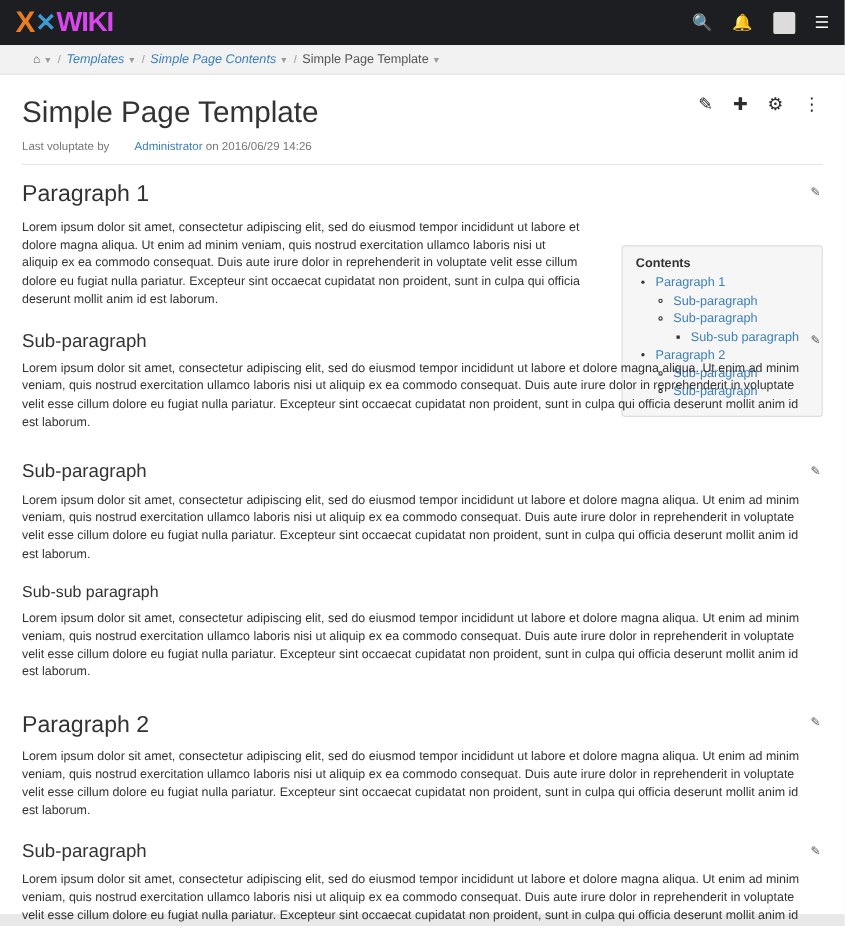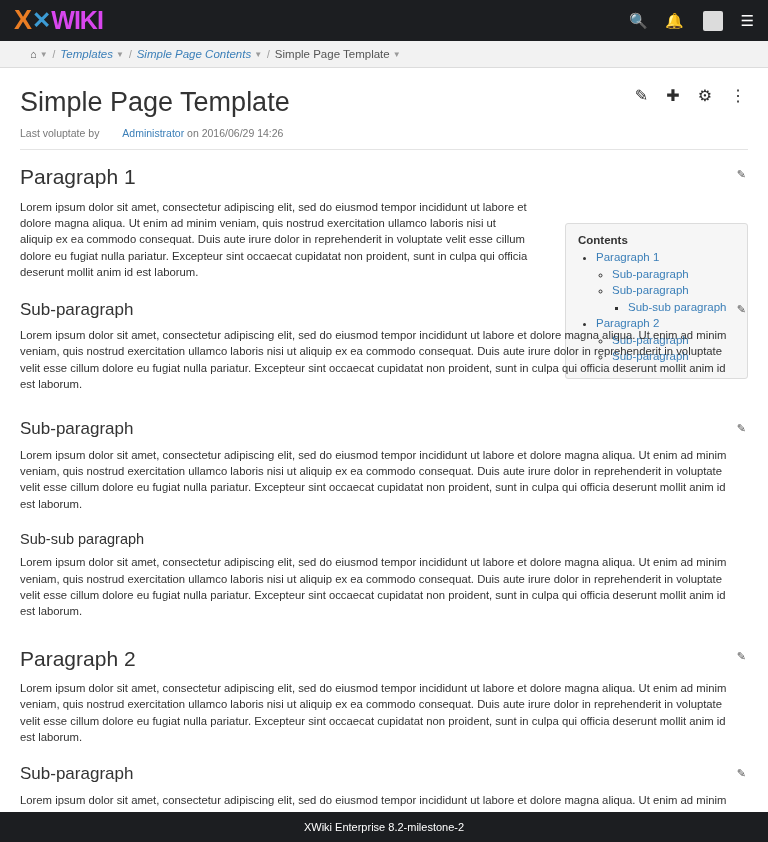--- a/index.html
+++ b/index.html
@@ -362,17 +362,14 @@
       <div class="section">
         <h3 class="sec">Sub-paragraph</h3>
         <p class="wide">Lorem ipsum dolor sit amet, consectetur adipiscing elit, sed do eiusmod tempor incididunt ut labore et dolore magna aliqua. Ut enim ad minim veniam, quis nostrud exercitation ullamco laboris nisi ut aliquip ex ea commodo consequat. Duis aute irure dolor in reprehenderit in voluptate velit esse cillum dolore eu fugiat nulla pariatur. Excepteur sint occaecat cupidatat non proident, sunt in culpa qui officia deserunt mollit anim id est laborum.</p>
         <span class="edit-pencil">✎</span>
       </div>
 
     </div>
 
   </div>
 
-  <div class="bottombar">
-    <span>XWiki Enterprise 8.2-milestone-2</span>
-  </div>
 
 </div>
 
 </body></html>

